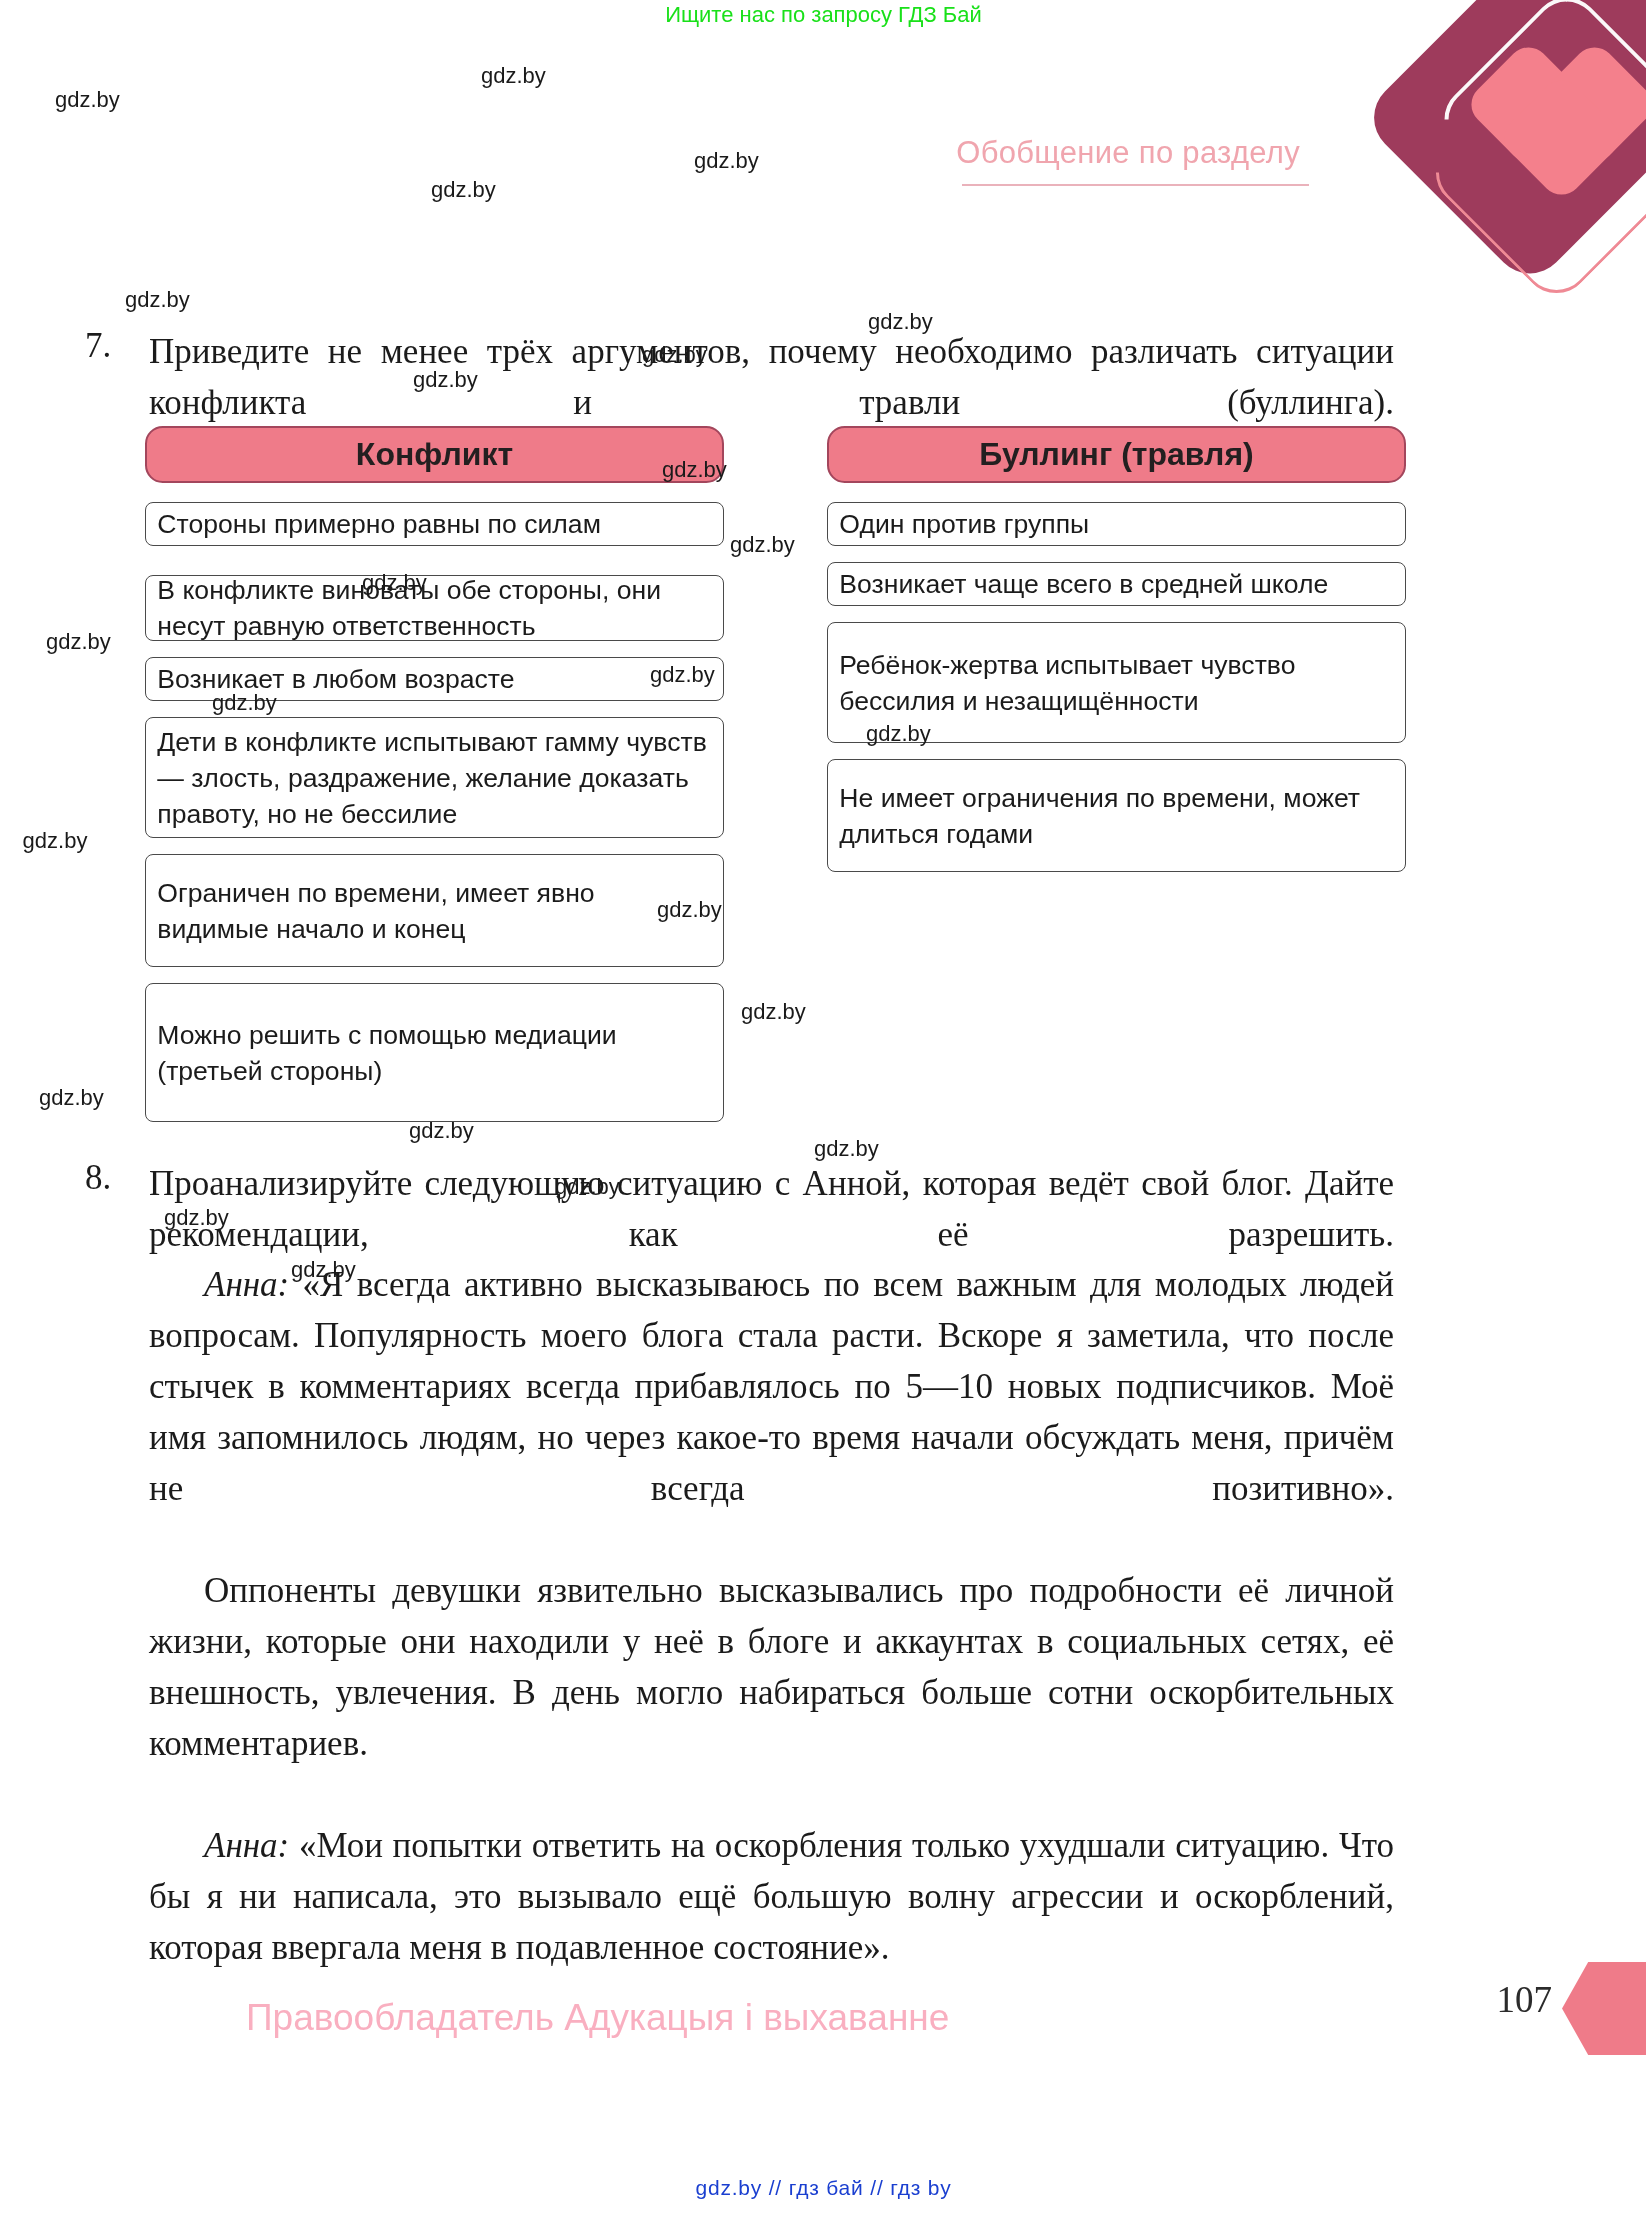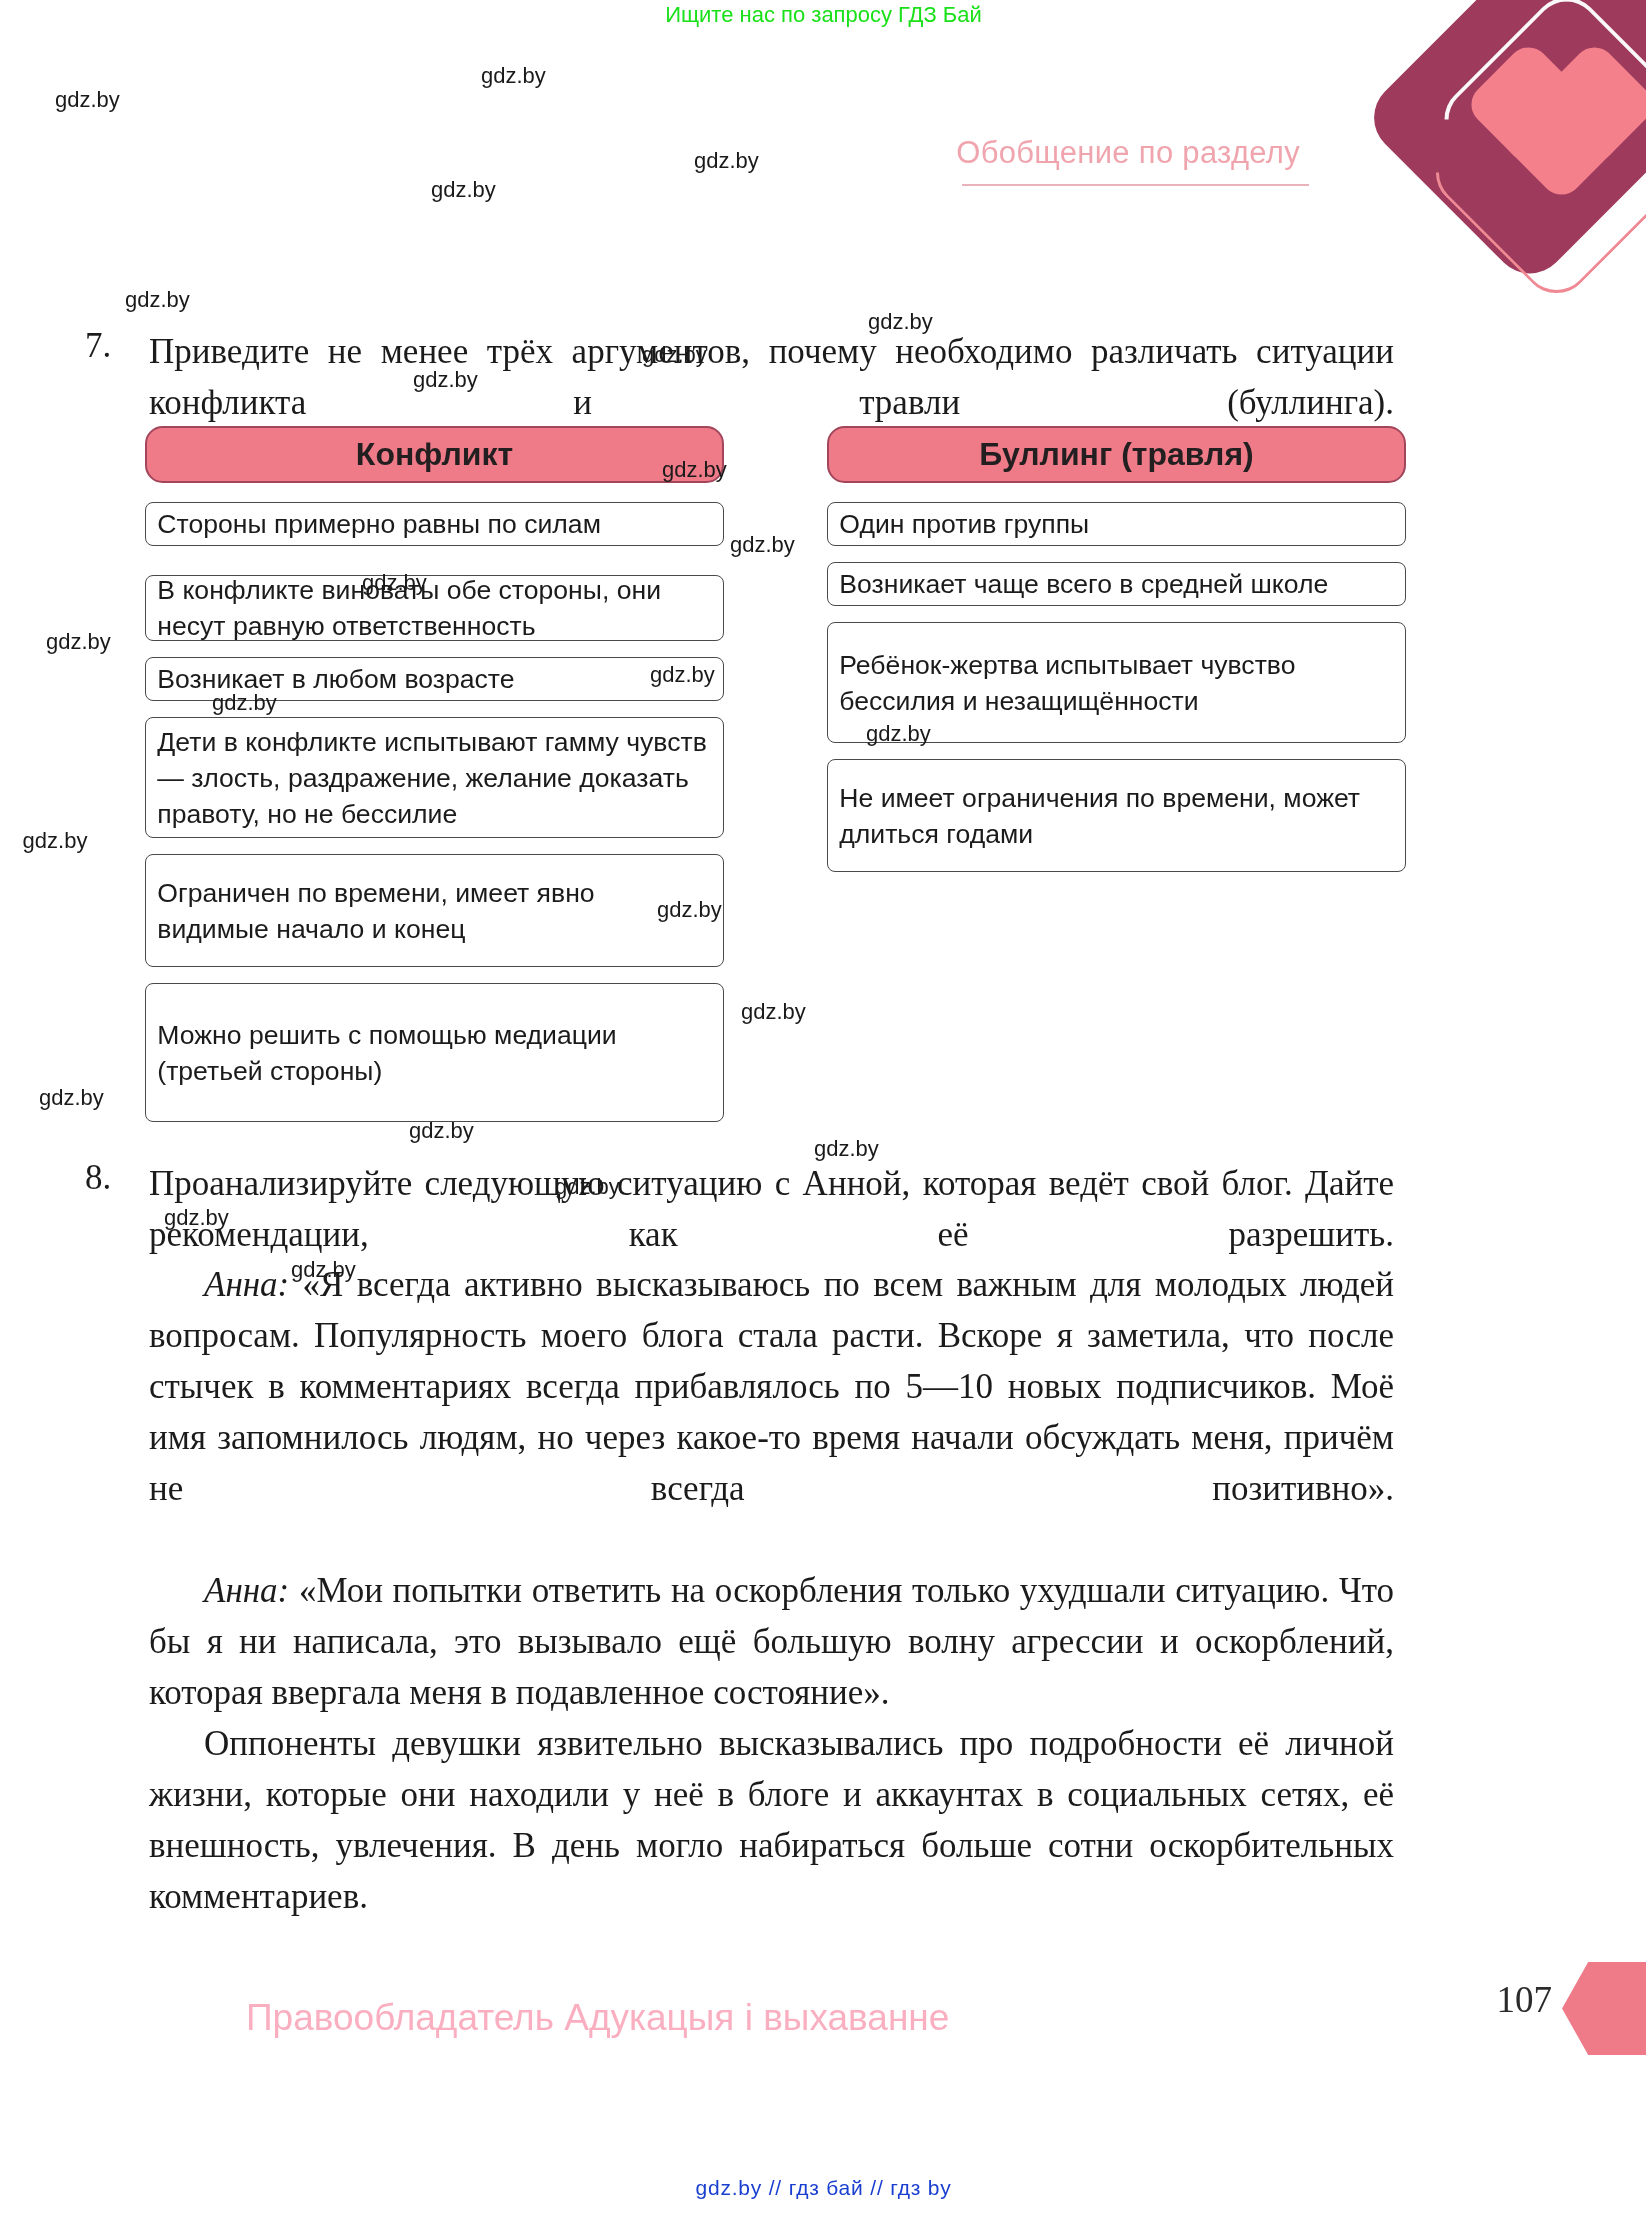--- a/index.html
+++ b/index.html
@@ -291,22 +291,22 @@
 
   </div>
 
   <div class="q" style="top:1158px;">
     <span class="q-num">8.</span>
     <div class="q-body nolast">Проанализируйте следующую ситуацию с Анной, которая ведёт свой блог. Дайте рекомендации, как её разрешить.</div>
   </div>
 
   <div class="q" style="top:1259px;">
     <p class="para"><span class="speaker">Анна:</span><span> «Я всегда активно высказываюсь по всем важным для молодых людей вопросам. Популярность моего блога стала расти. Вскоре я заметила, что после стычек в комментариях всегда прибавлялось по 5—10 новых подписчиков. Моё имя запомнилось людям, но через какое-то время начали обсуждать меня, причём не всегда позитивно».</span></p>
+    <p class="para">Оппоненты девушки язвительно высказывались про подробности её личной жизни, которые они находили у неё в блоге и аккаунтах в социальных сетях, её внешность, увлечения. В день могло набираться больше сотни оскорбительных комментариев.</p>
     <p class="para last"><span class="speaker">Анна:</span><span> «Мои попытки ответить на оскорбления только ухудшали ситуацию. Что бы я ни написала, это вызывало ещё большую волну агрессии и оскорблений, которая ввергала меня в подавленное состояние».</span></p>
-    <p class="para">Оппоненты девушки язвительно высказывались про подробности её личной жизни, которые они находили у неё в блоге и аккаунтах в социальных сетях, её внешность, увлечения. В день могло набираться больше сотни оскорбительных комментариев.</p>
   </div>
 
   <div class="wm-pink" style="left:246px; top:1997px;">Правообладатель Адукацыя і выхаванне</div>
 
   <div class="pagenum">107</div>
   <div class="edge-shape"></div>
 
   <div class="wm-blue" style="top:2176px;">gdz.by  //  гдз бай  //  гдз by</div>
 
   <div id="wm-layer">

